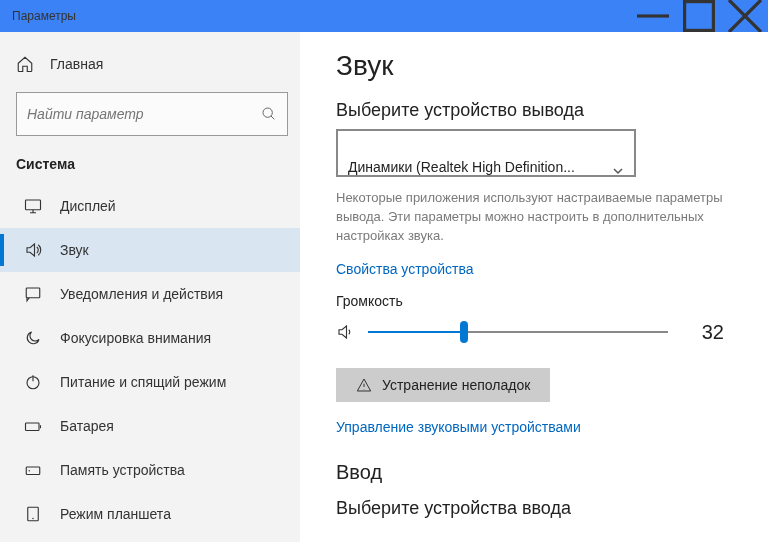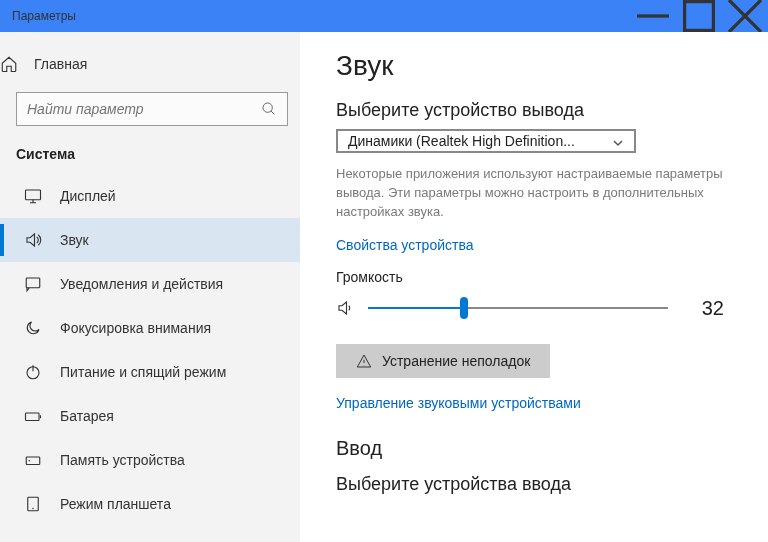--- a/index.html
+++ b/index.html
@@ -7,42 +7,42 @@
     
     .titlebar { height: 32px; display: flex; align-items: center; padding-left: 12px; background: #3b82f6; }
     .titlebar-title { font-size: 12px; color: #333; flex: 1; }
     .window-controls { display: flex; }
     .win-btn { width: 46px; height: 32px; display: flex; align-items: center; justify-content: center; color: #333; }
     
     .app-body { flex: 1; display: flex; overflow: hidden; }
     
     .sidebar { width: 300px; background: #f3f3f3; display: flex; flex-direction: column; padding-top: 10px; overflow-y: auto; }
     
-    .home-row { display: flex; align-items: center; height: 44px; gap: 16px; color: #333; }
+    .home-row { display: flex; align-items: center; height: 44px; padding-left: 16px; gap: 16px; color: #333; }
     .home-row .icon { width: 18px; height: 18px; display: flex; align-items: center; justify-content: center; }
     .home-label { font-size: 14px; }
     
-    .search-box { margin: 6px 12px 10px 16px; height: 34px; border: 1px solid #999; background: #fbfbfb; display: flex; align-items: center; padding: 0 10px; }
+    .search-box { margin: 6px 12px 10px 16px; height: 44px; border: 1px solid #999; background: #fbfbfb; display: flex; align-items: center; padding: 0 10px; }
     .search-input { flex: 1; border: none; background: transparent; outline: none; font-size: 14px; color: #666; font-style: italic; }
     
     .section-title { padding: 10px 16px 12px 16px; font-size: 14px; font-weight: 600; color: #222; }
     
     .nav-item { display: flex; align-items: center; height: 44px; padding-left: 24px; gap: 18px; color: #333; position: relative; }
     .nav-item.active { background: #d9e5f1; }
     .nav-item.active::before { content: ''; position: absolute; left: 0; top: 6px; bottom: 6px; width: 4px; background: #0078d4; }
     .nav-item .icon { width: 18px; height: 18px; display: flex; align-items: center; justify-content: center; flex-shrink: 0; }
     .nav-label { font-size: 14px; }
     
     .main { flex: 1; padding: 18px 36px 0 36px; overflow-y: auto; color: #222; }
     .page-title { font-size: 28px; font-weight: 400; margin-bottom: 18px; }
     .field-label { font-size: 18px; margin-bottom: 8px; color: #222; }
     .info-text { font-size: 13px; color: #7a7a7a; margin: 12px 0 14px 0; line-height: 1.45; max-width: 400px; }
     .link { color: #0067c0; font-size: 14px; cursor: pointer; display: inline-block; margin-bottom: 16px; }
     
-    .select-box { width: 300px; height: 24px; border: 2px solid #888; background: #fff; display: flex; align-items: center; padding: 0 10px; justify-content: space-between; }
+    .select-box { width: 300px; height: 48px; border: 2px solid #888; background: #fff; display: flex; align-items: flex-end; padding: 0 10px; justify-content: space-between; }
     .select-text { font-size: 14px; }
     
     .volume-label { font-size: 14px; margin-bottom: 12px; }
     .volume-row { display: flex; align-items: center; gap: 14px; margin-bottom: 24px; }
     .volume-row .icon { width: 18px; height: 18px; }
     .slider-track { flex: 1; height: 2px; background: #888; position: relative; max-width: 300px; }
     .slider-fill { position: absolute; left: 0; top: 0; bottom: 0; width: 32%; background: #0078d4; }
     .slider-thumb { position: absolute; left: 32%; top: 50%; transform: translate(-50%, -50%); width: 8px; height: 22px; background: #0078d4; border-radius: 4px; }
     .volume-value { font-size: 20px; font-weight: 400; margin-left: auto; padding-right: 8px; }
     

